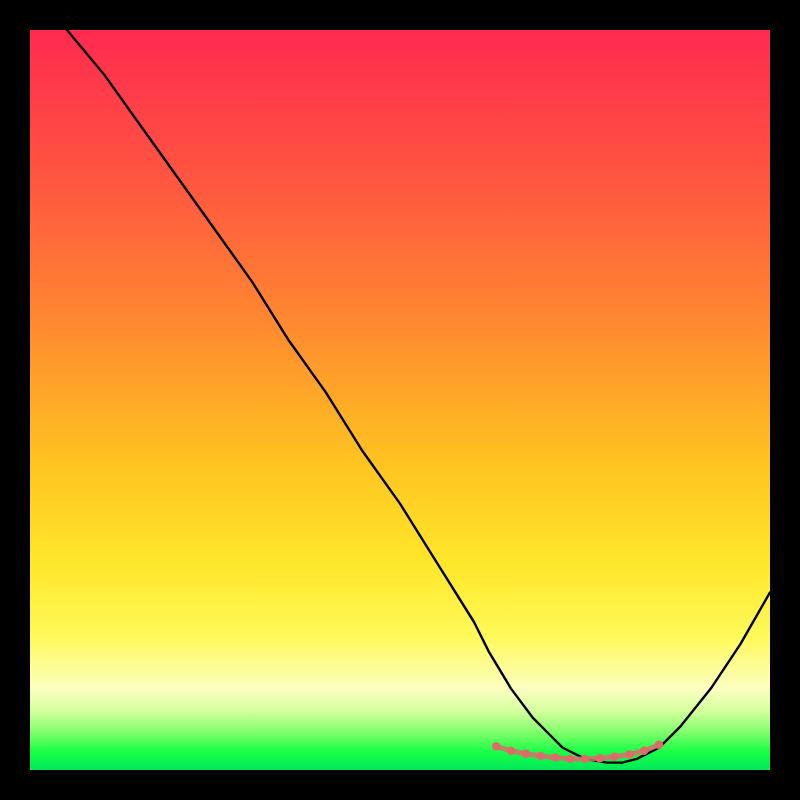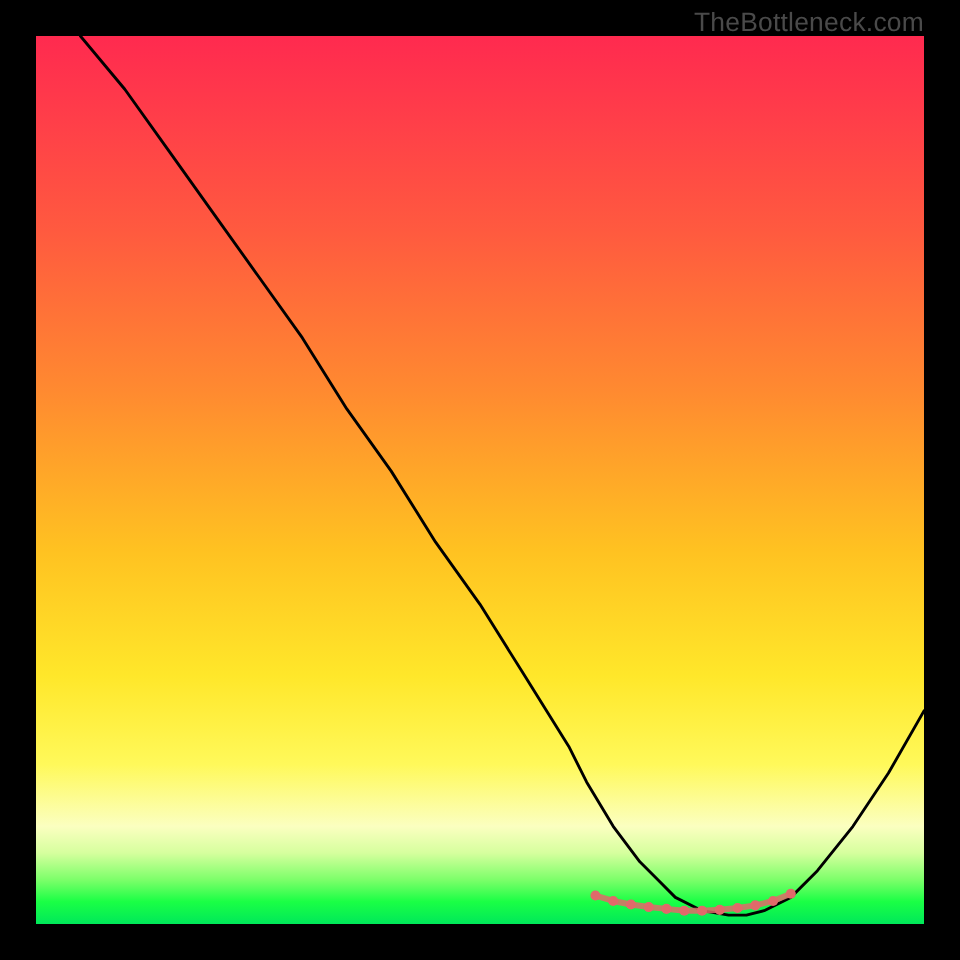--- a/index.html
+++ b/index.html
@@ -55,21 +55,20 @@
     position: absolute;
     left: 0; top: 0;
     width: 740px;
     height: 740px;
   }
 </style>
 </head>
 <body>
 
 <div class="frame">
-  <div class="watermark">TheBottleneck.com</div>
   <div class="plot-area">
     <svg class="curve" viewBox="0 0 740 740" preserveAspectRatio="none">
       <path id="main-curve" fill="none" stroke="#000" stroke-width="2.4" stroke-linejoin="round" stroke-linecap="round" d="M37.0 0.0 L74.0 44.4 L111.0 96.2 L148.0 148.0 L185.0 199.8 L222.0 251.6 L259.0 310.8 L296.0 362.6 L333.0 421.8 L370.0 473.6 L407.0 532.8 L444.0 592.0 L458.8 621.6 L481.0 658.6 L503.2 688.2 L518.0 703.0 L532.8 717.8 L555.0 728.9 L577.2 732.6 L592.0 732.6 L606.8 728.9 L629.0 717.8 L651.2 695.6 L680.8 658.6 L710.4 614.2 L740.0 562.4"></path>
       <g id="dots">
           <path d="M466.2 716.3 L481.0 720.8 L495.8 723.7 L510.6 725.9 L525.4 727.4 L540.2 728.9 L555.0 728.9 L569.8 728.2 L584.6 726.7 L599.4 724.5 L614.2 720.8 L629.0 714.8" fill="none" stroke="#e06a6a" stroke-width="5" stroke-linecap="round" stroke-linejoin="round" opacity="0.85"></path>
           <circle cx="466.2" cy="716.3" r="4.2" fill="#e06a6a"></circle>
           <circle cx="481.0" cy="720.8" r="4.2" fill="#e06a6a"></circle>
           <circle cx="495.8" cy="723.7" r="4.2" fill="#e06a6a"></circle>
           <circle cx="510.6" cy="725.9" r="4.2" fill="#e06a6a"></circle>
           <circle cx="525.4" cy="727.4" r="4.2" fill="#e06a6a"></circle>

